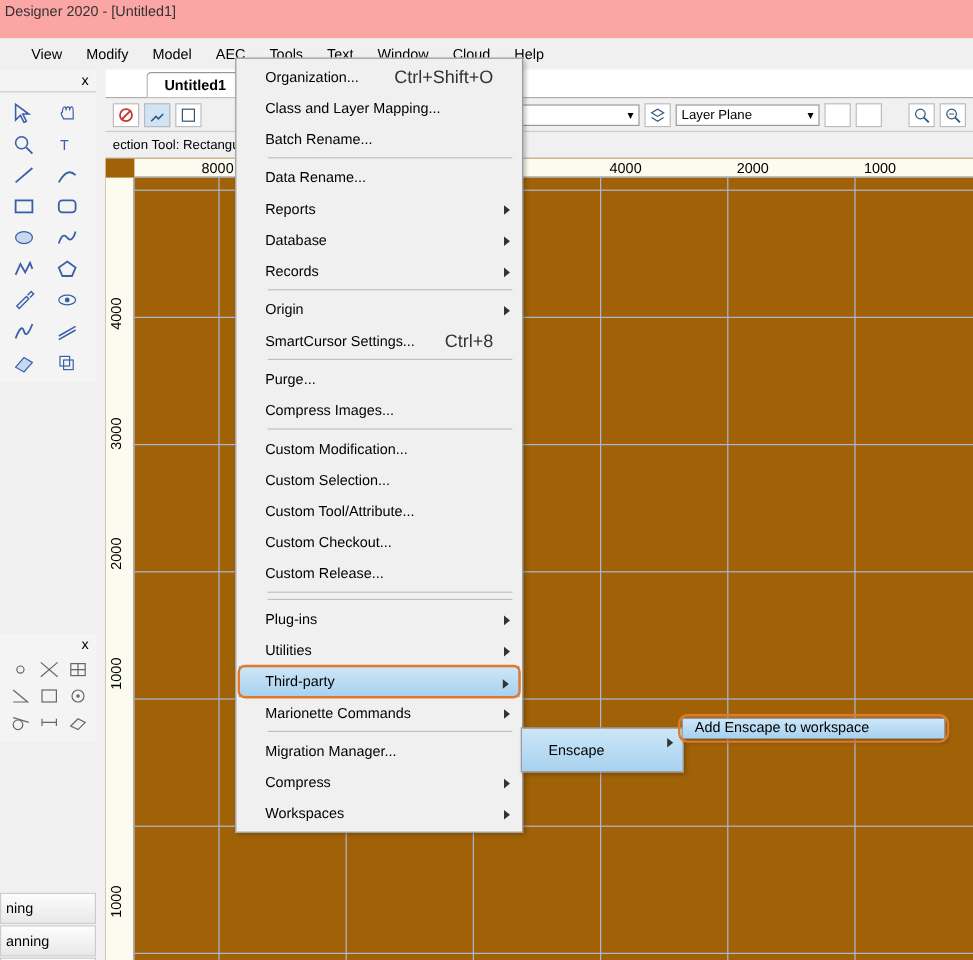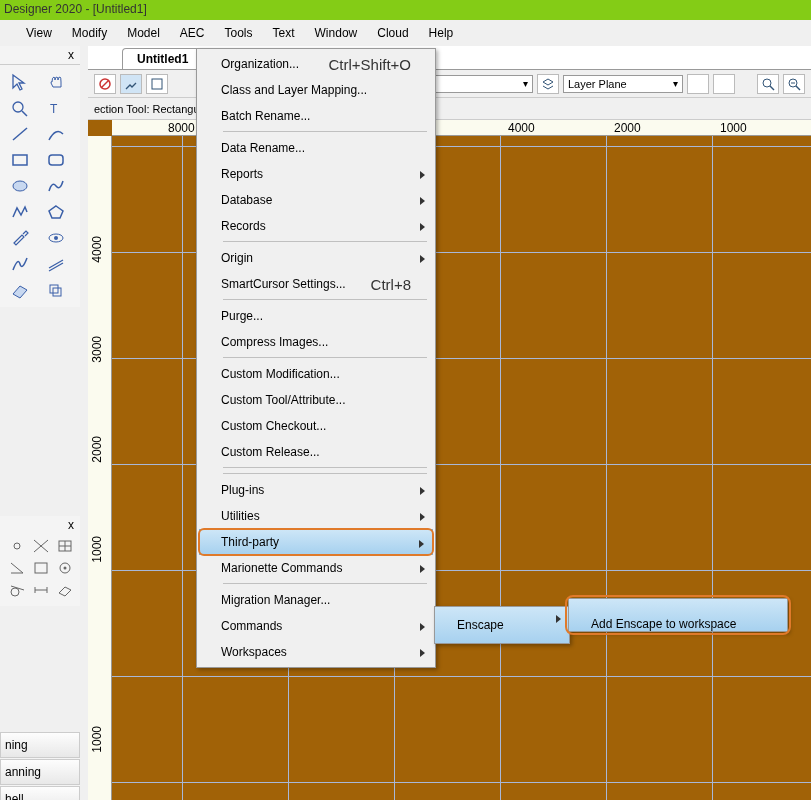--- a/index.html
+++ b/index.html
@@ -1,17 +1,17 @@
 <!DOCTYPE html>
 <html><head>
 <meta charset="utf-8">
 <style>
 *{margin:0;padding:0;box-sizing:border-box;font-family:"Segoe UI",Tahoma,sans-serif;font-size:12px;color:#000}
 body{background:#f0f0f0;width:811px;height:800px;overflow:hidden;position:relative}
-.titlebar{height:20px;padding:2px 4px;background:#84cc16;color:#333}
+.titlebar{height:32px;padding:2px 4px;background:#fca5a5;color:#333}
 .menubar{height:26px;background:#f0f0f0;display:flex;align-items:center;padding:0 16px;gap:0}
 .menubar .mitem{padding:4px 10px;cursor:default}
 .menubar .mitem.active{position:relative}
 .content{position:relative;height:754px}
 .tool-palette{position:absolute;left:0;top:0;width:80px;background:#f4f4f4}
 .palette-close{text-align:right;padding:2px 6px;border-bottom:1px solid #ccc}
 .tool-grid{display:grid;grid-template-columns:1fr 1fr;gap:4px;padding:6px}
 .ticon{width:28px;height:22px;display:flex;align-items:center;justify-content:center;border:1px solid transparent}
 .ticon svg{width:20px;height:18px}
 .snap-palette{position:absolute;left:0;top:470px;width:80px;background:#f4f4f4;padding:2px}
@@ -39,21 +39,21 @@
 .mrow{height:26px;display:flex;align-items:center;padding:0 22px;position:relative;cursor:default}
 .mrow.sep{height:6px;padding:0}
 .mrow.sep::after{content:"";position:absolute;left:24px;right:6px;top:2px;height:1px;background:#c0c0c0}
 .mrow.disabled{color:#999}
 .mrow.hasarrow::after{content:"";position:absolute;right:8px;top:10px;border-left:5px solid #333;border-top:4px solid transparent;border-bottom:4px solid transparent}
 .mrow .shortcut{margin-left:auto;font-size:15px;color:#333}
 .mrow.highlighted{background:linear-gradient(#cde6f7,#a7d1ef);border:1px solid #7ab6e0;padding:6px 21px}
 .mrow.highlighted .annot{position:absolute;inset:-2px;border:2px solid #e07a2a;border-radius:6px;pointer-events:none}
 .submenu1{position:absolute;left:434px;top:606px;width:136px;height:38px;background:linear-gradient(#cde6f7,#a7d1ef);border:1px solid #999;box-shadow:2px 2px 4px rgba(0,0,0,.3);z-index:91;display:flex;align-items:center;padding:0 22px}
 .submenu1::after{content:"";position:absolute;right:8px;top:8px;border-left:5px solid #333;border-top:4px solid transparent;border-bottom:4px solid transparent}
-.submenu2{position:absolute;left:568px;top:598px;width:220px;height:34px;background:linear-gradient(#cde6f7,#a7d1ef);border:1px solid #999;box-shadow:2px 2px 4px rgba(0,0,0,.3);z-index:92;display:flex;align-items:flex-end;padding:0 22px}
+.submenu2{position:absolute;left:568px;top:598px;width:220px;height:18px;background:linear-gradient(#cde6f7,#a7d1ef);border:1px solid #999;box-shadow:2px 2px 4px rgba(0,0,0,.3);z-index:92;display:flex;align-items:flex-start;padding:0 10px}
 .submenu2 .annot{position:absolute;inset:-4px;border:2px solid #e07a2a;border-radius:8px;pointer-events:none}
 .layer-combo{width:120px;height:18px;border:1px solid #999;background:#fff;padding:0 4px;font-size:11px;display:flex;align-items:center}
 .layer-combo::after{content:"▾";margin-left:auto;font-size:10px}
 </style>
 </head>
 <body>
 
 <div class="titlebar">Designer 2020 - [Untitled1]</div>
 
 <div class="menubar">
@@ -357,20 +357,23 @@
       <span>Purge...</span>
     </div>
   <div class="mrow">
       <span>Compress Images...</span>
     </div>
   <div class="mrow sep"></div>
   <div class="mrow">
       <span>Custom Modification...</span>
     </div>
   <div class="mrow">
+      <span>Custom Selection...</span>
+    </div>
+  <div class="mrow">
       <span>Custom Tool/Attribute...</span>
     </div>
   <div class="mrow disabled">
       <span>Custom Checkout...</span>
     </div>
   <div class="mrow disabled">
       <span>Custom Release...</span>
     </div>
   <div class="mrow sep"></div>
   <div class="mrow sep"></div>
@@ -385,21 +388,21 @@
       <div class="annot"></div>
     </div>
   <div class="mrow hasarrow">
       <span>Marionette Commands</span>
     </div>
   <div class="mrow sep"></div>
   <div class="mrow">
       <span>Migration Manager...</span>
     </div>
   <div class="mrow hasarrow">
-      <span>Commands</span>
+      <span>Compress</span>
     </div>
   <div class="mrow hasarrow">
       <span>Workspaces</span>
     </div>
 </div>
 
 <div class="submenu1">
   <span>Enscape</span>
 </div>
 

